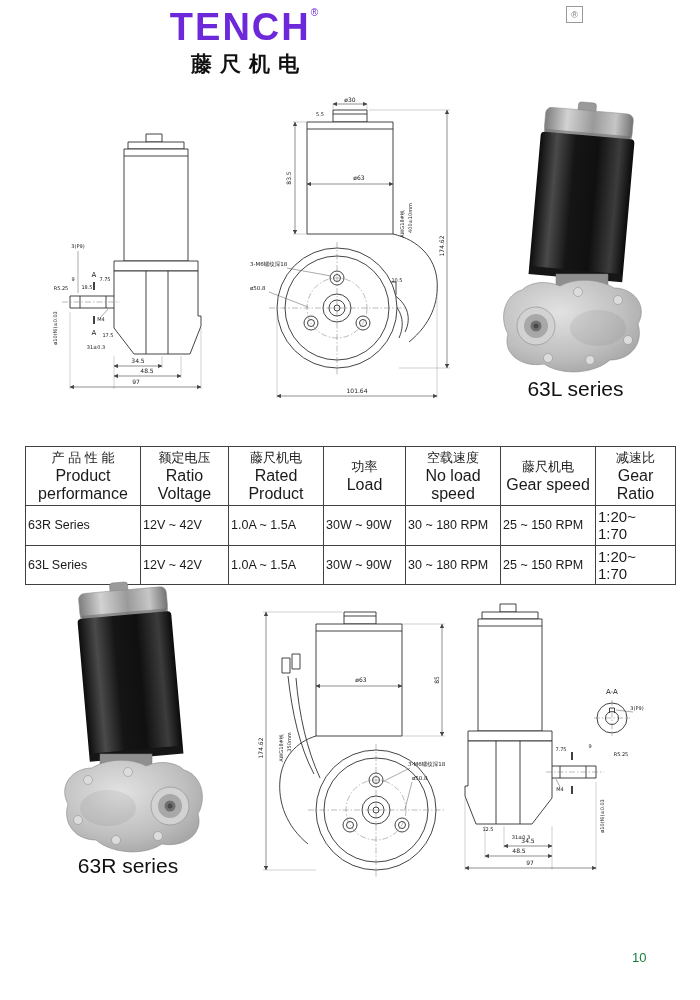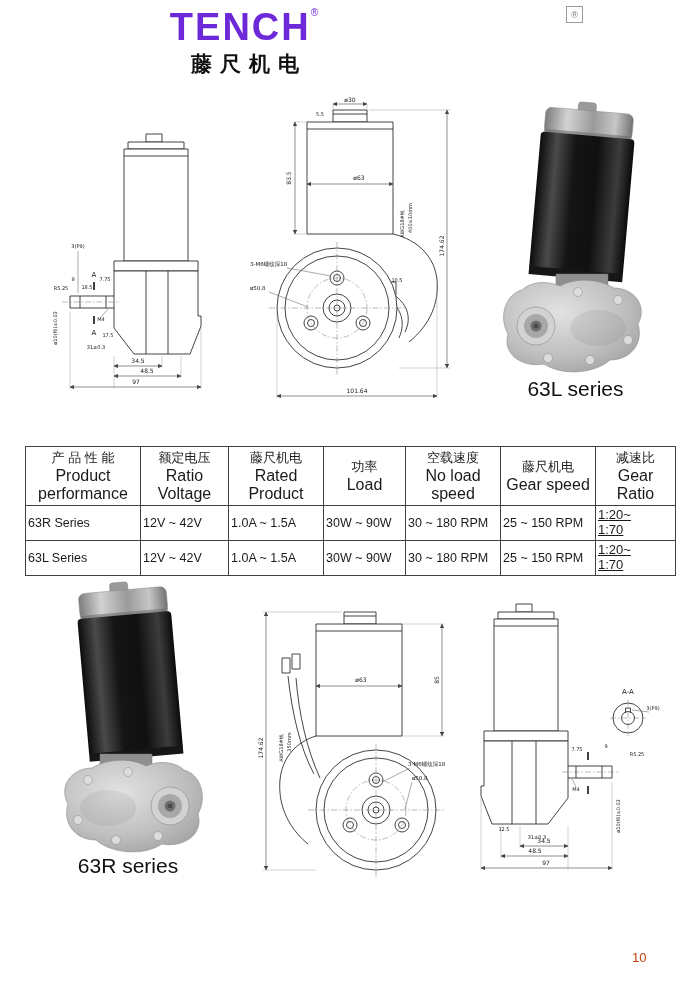--- a/index.html
+++ b/index.html
@@ -31,23 +31,23 @@
   .caption{font-size:21px;color:#111;text-align:center;}
 
   
   .spec{left:25px;top:446px;width:650px;}
   table{border-collapse:collapse;width:650px;table-layout:fixed;}
   th,td{border:1px solid #404040;vertical-align:middle;padding:2px;}
   th{font-weight:400;height:44px;}
   td{height:30px;font-size:12.5px;}
   .h-cn{display:block;font-size:13px;}
   .h-en{display:block;font-size:16px;}
-  .ratio{white-space:pre-line;font-size:13px;line-height:1.15;text-decoration:underline;}
-
-  .page-num{left:632px;top:950px;font-size:13px;color:#c2410c;}
+  .ratio{white-space:pre-line;font-size:15px;line-height:1.15;}
+
+  .page-num{left:632px;top:950px;font-size:13px;color:#15803d;}
 </style>
 </head>
 <body>
 
 <svg width="0" height="0" style="position:absolute" aria-hidden="true">
   <defs>
     <marker id="ar" viewBox="0 0 6 6" markerWidth="7" markerHeight="7" refX="5.6" refY="3" orient="auto-start-reverse">
       <path d="M0,0 L6,3 L0,6 Z" fill="#444"></path>
     </marker>
     <linearGradient id="gMotor" x1="0" y1="0" x2="1" y2="0">
@@ -354,21 +354,21 @@
   <text x="111" y="84" font-size="6" text-anchor="middle">ø63</text>
       <text x="189" y="82" font-size="6" text-anchor="middle" transform="rotate(-90 189 82)">85</text>
       <text x="13" y="150" font-size="6" text-anchor="middle" transform="rotate(-90 13 150)">174.62</text>
       <text x="33" y="150" font-size="5" text-anchor="middle" transform="rotate(-90 33 150)">AWG18#线</text>
       <text x="41" y="144" font-size="5" text-anchor="middle" transform="rotate(-90 41 144)">350mm</text>
       <text x="158" y="168" font-size="5.5" text-anchor="start">3-M6螺纹深18</text>
       <text x="162" y="182" font-size="5.5" text-anchor="start">ø50.8</text>
     </svg>
 </div>
 
-<div class="abs" style="left:460px;top:600px;">
+<div class="abs" style="left:444px;top:600px;">
   <svg width="215" height="290" viewBox="0 0 215 290">
     <g class="outline">
       <rect x="56" y="4" width="16" height="8"></rect>
       <rect x="38" y="12" width="56" height="7"></rect>
       <rect x="34" y="19" width="64" height="112"></rect>
       <line x1="34" y1="26" x2="98" y2="26"></line>
       <rect x="24" y="131" width="84" height="10"></rect>
       <path d="M24,141 L108,141 L108,198 L88,224 L32,224 L21,196 L21,186 L24,186 Z"></path>
       <line x1="76" y1="141" x2="76" y2="224"></line>
       <line x1="52" y1="141" x2="52" y2="224"></line>

